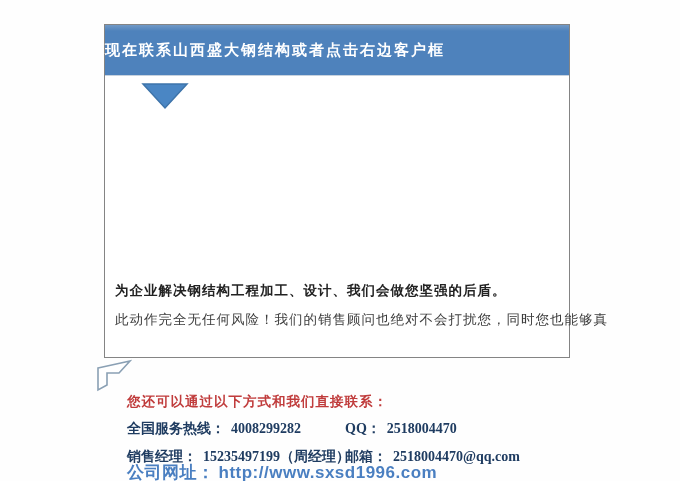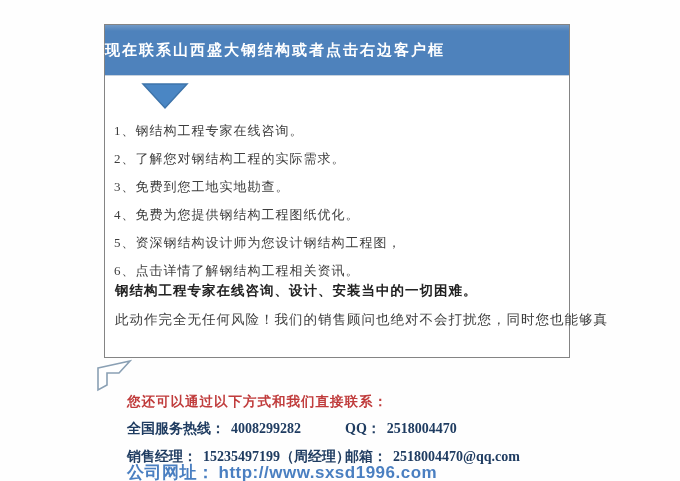--- a/index.html
+++ b/index.html
@@ -62,30 +62,22 @@
 
   <div class="promo-box">
     <div class="banner">现在联系山西盛大钢结构或者点击右边客户框</div>
 
     <div class="arrow-wrap">
       <svg width="48" height="28" viewBox="0 0 48 28">
         <polygon points="2,2 46,2 24,26" fill="#4a86c4" stroke="#3e74aa" stroke-width="1.5"></polygon>
       </svg>
     </div>
 
-    <ul class="steps">
-      <li>1、钢结构工程专家在线咨询。</li>
-      <li>2、了解您对钢结构工程的实际需求。</li>
-      <li>3、免费到您工地实地勘查。</li>
-      <li>4、免费为您提供钢结构工程图纸优化。</li>
-      <li>5、资深钢结构设计师为您设计钢结构工程图，</li>
-      <li>6、点击详情了解钢结构工程相关资讯。</li>
-    </ul>
 
-    <div class="statement">钢结构工程专家在线咨询、设计、安装当中的一切困难。</div>
+    <div class="statement">为企业解决钢结构工程加工、设计、我们会做您坚强的后盾。</div>
 
     <div class="para-line1">此动作完全无任何风险！我们的销售顾问也绝对不会打扰您，同时您也能够真</div>
   </div>
 
   <div class="corner-glyph">
     <svg width="36" height="33" viewBox="0 0 36 33">
       <path d="M2,9 L34,2 L23,14 L11,14 L11,26 L2,31 Z" fill="#ffffff" stroke="#8aa0b4" stroke-width="1.6" stroke-linejoin="miter"></path>
     </svg>
   </div>
 

